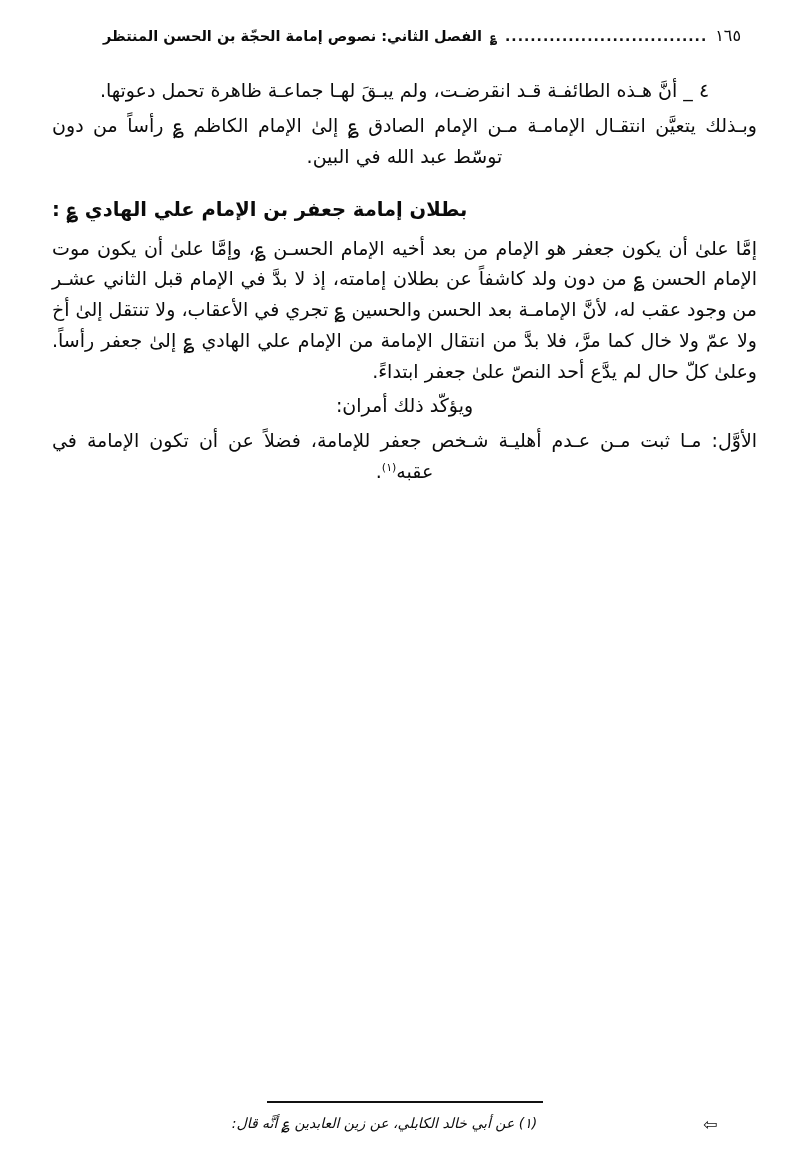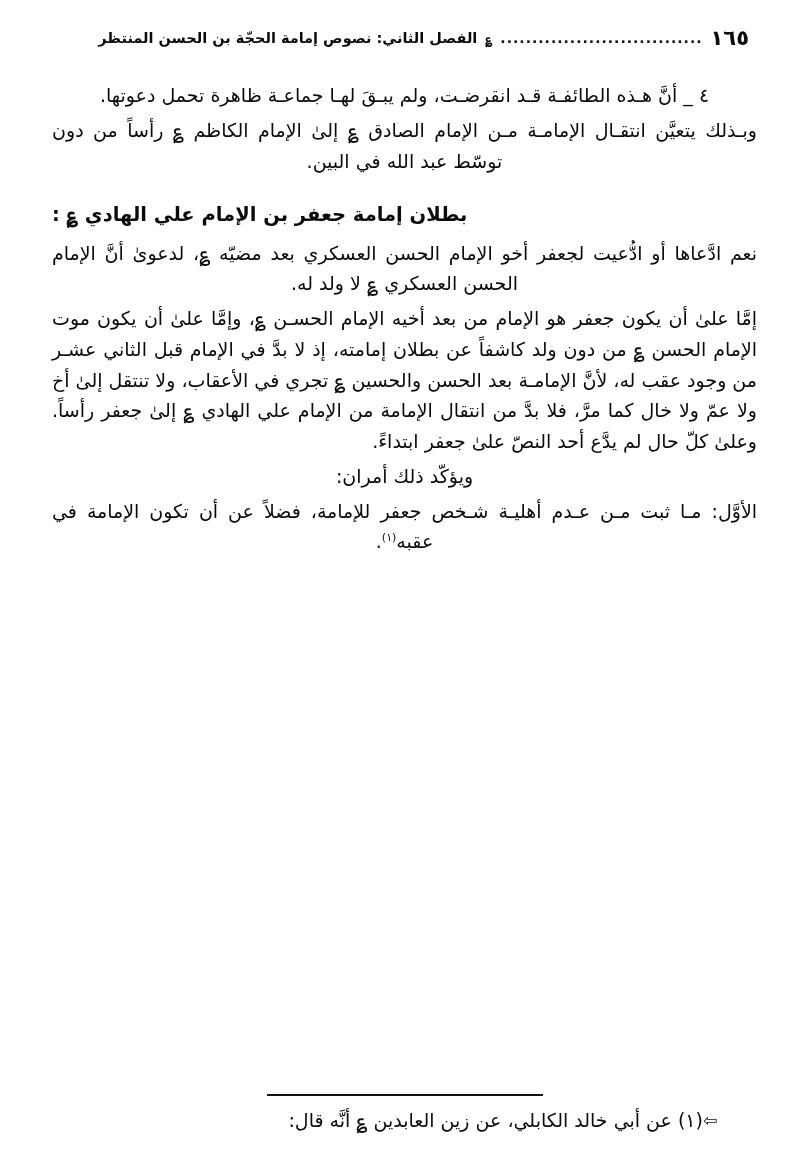--- a/index.html
+++ b/index.html
@@ -48,23 +48,23 @@
   }
   .header-dots {
     flex: 0 1 auto;
     overflow: hidden;
     font-size: 14px;
     letter-spacing: 1px;
     color: #111;
     direction: rtl;
   }
   .header-page {
-    font-size: 21px;
-    font-weight: bold;
-    margin-right: 2px;
+    font-size: 16px;
+    font-weight: normal;
+    margin-right: 10px;
   }
 
   
   .content {
     margin-top: 26px;
     flex: 1 1 auto;
     display: flex;
     flex-direction: column;
   }
   p.para {
@@ -102,23 +102,25 @@
     background: #111;
     margin: 0 auto 10px auto;
   }
   .fn-row {
     display: flex;
     align-items: center;
     justify-content: space-between;
     padding: 0 14px;
   }
   .fn-text {
-    font-size: 19px;
+    font-size: 14px;
     line-height: 1.5;
     flex: 1 1 auto;
+    text-align: center;
+    font-style: italic;
   }
   .fn-arrow {
     font-size: 17px;
     width: 40px;
     text-align: left;
     color: #111;
   }
 </style>
 </head>
 <body>
@@ -133,21 +135,20 @@
   </div>
 
   <div class="content">
 
     <p class="para">٤ _ أنَّ هـذه الطائفـة قـد انقرضـت، ولم يبـقَ لهـا جماعـة ظاهرة تحمل دعوتها.</p>
 
     <p class="para">وبـذلك يتعيَّن انتقـال الإمامـة مـن الإمام الصادق ؏ إلىٰ الإمام الكاظم ؏ رأساً من دون توسّط عبد الله في البين.</p>
 
     <p class="heading">بطلان إمامة جعفر بن الإمام علي الهادي ؏ :</p>
 
-    <p class="para">نعم ادَّعاها أو ادُّعيت لجعفر أخو الإمام الحسن العسكري بعد مضيّه ؏، لدعوىٰ أنَّ الإمام الحسن العسكري ؏ لا ولد له.</p>
 
     <p class="para tight">إمَّا علىٰ أن يكون جعفر هو الإمام من بعد أخيه الإمام الحسـن ؏، وإمَّا علىٰ أن يكون موت الإمام الحسن ؏ من دون ولد كاشفاً عن بطلان إمامته، إذ لا بدَّ في الإمام قبل الثاني عشـر من وجود عقب له، لأنَّ الإمامـة بعد الحسن والحسين ؏ تجري في الأعقاب، ولا تنتقل إلىٰ أخ ولا عمّ ولا خال كما مرَّ، فلا بدَّ من انتقال الإمامة من الإمام علي الهادي ؏ إلىٰ جعفر رأساً. وعلىٰ كلّ حال لم يدَّع أحد النصّ علىٰ جعفر ابتداءً.</p>
 
 
     <p class="para">ويؤكّد ذلك أمران:</p>
 
     <p class="para"><span>الأوَّل: مـا ثبت مـن عـدم أهليـة شـخص جعفر للإمامة، فضلاً عن أن تكون الإمامة في عقبه</span><sup class="fn">(١)</sup><span>.</span></p>
 
   </div>
 

